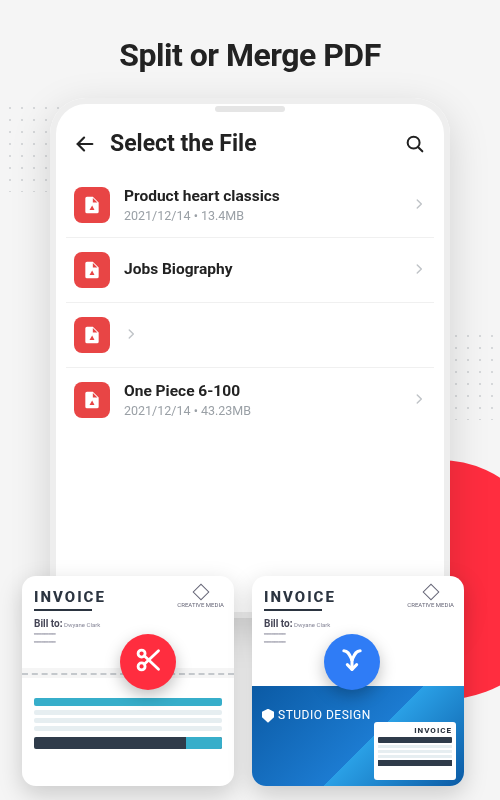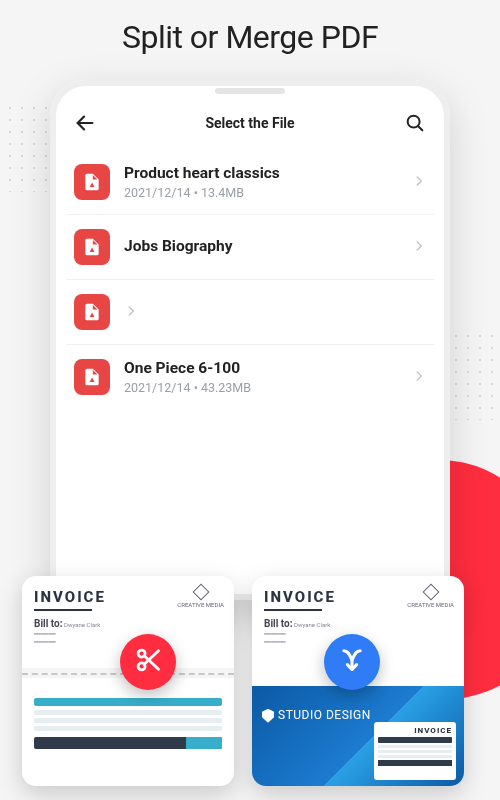--- a/index.html
+++ b/index.html
@@ -1,21 +1,21 @@
 <!DOCTYPE html>
 <html><head>
 <meta charset="utf-8">
 <style>
   * { margin: 0; padding: 0; box-sizing: border-box; }
   body { width: 500px; height: 800px; font-family: -apple-system, BlinkMacSystemFont, "Segoe UI", Roboto, sans-serif; background: #f5f5f5; overflow: hidden; position: relative; }
-  .hero-title { text-align: center; font-size: 32px; font-weight: 400; color: #222; margin-top: 18px; letter-spacing: -0.5px; }
+  .hero-title { text-align: center; font-size: 32px; font-weight: 700; color: #222; margin-top: 36px; letter-spacing: -0.5px; }
   .phone { width: 400px; height: 520px; background: #fff; border-radius: 36px 36px 0 0; margin: 24px auto 0; box-shadow: 0 12px 40px rgba(0,0,0,0.15), inset 0 0 0 6px #eee; position: relative; padding: 18px 16px 0; overflow: hidden; }
   .phone::before { content:""; position:absolute; top:8px; left:50%; transform:translateX(-50%); width:70px; height:6px; border-radius:4px; background:#e5e5e5; }
   .topbar { display:flex; align-items:center; gap:14px; padding: 14px 8px 10px; }
-  .topbar .title { font-size:14px; font-weight:700; color:#222; flex:1;text-align:center; }
+  .topbar .title { font-size:23px; font-weight:700; color:#222; flex:1; }
   .back-icon svg, .search-icon svg { display:block; }
   .list { margin-top:6px; }
   .row { display:flex; align-items:center; gap:14px; padding:14px 8px; border-bottom:1px solid #f0f0f0; cursor:pointer; }
   .row:last-child { border-bottom:none; }
   .pdf-icon { width:36px; height:36px; border-radius:8px; background:#e84545; display:flex; align-items:center; justify-content:center; flex-shrink:0; }
   .pdf-icon svg { width:20px; height:20px; }
   .row-body { flex:1; min-width:0; }
   .row-title { font-size:15.5px; font-weight:700; color:#222; margin-bottom:3px; }
   .row-sub { font-size:12.5px; color:#9aa0a6; }
   .chev { color:#c0c4c8; }

